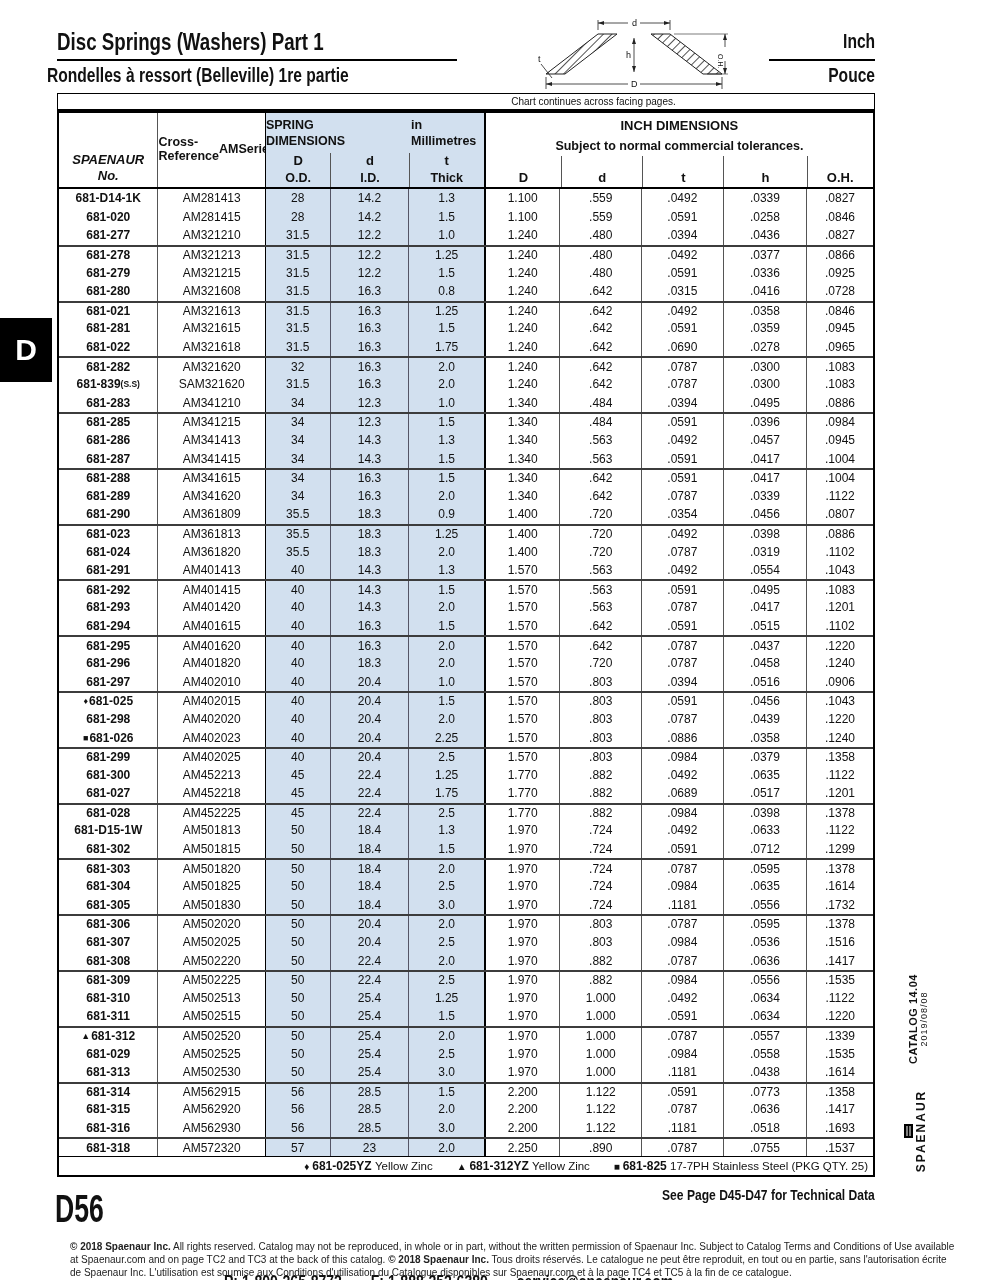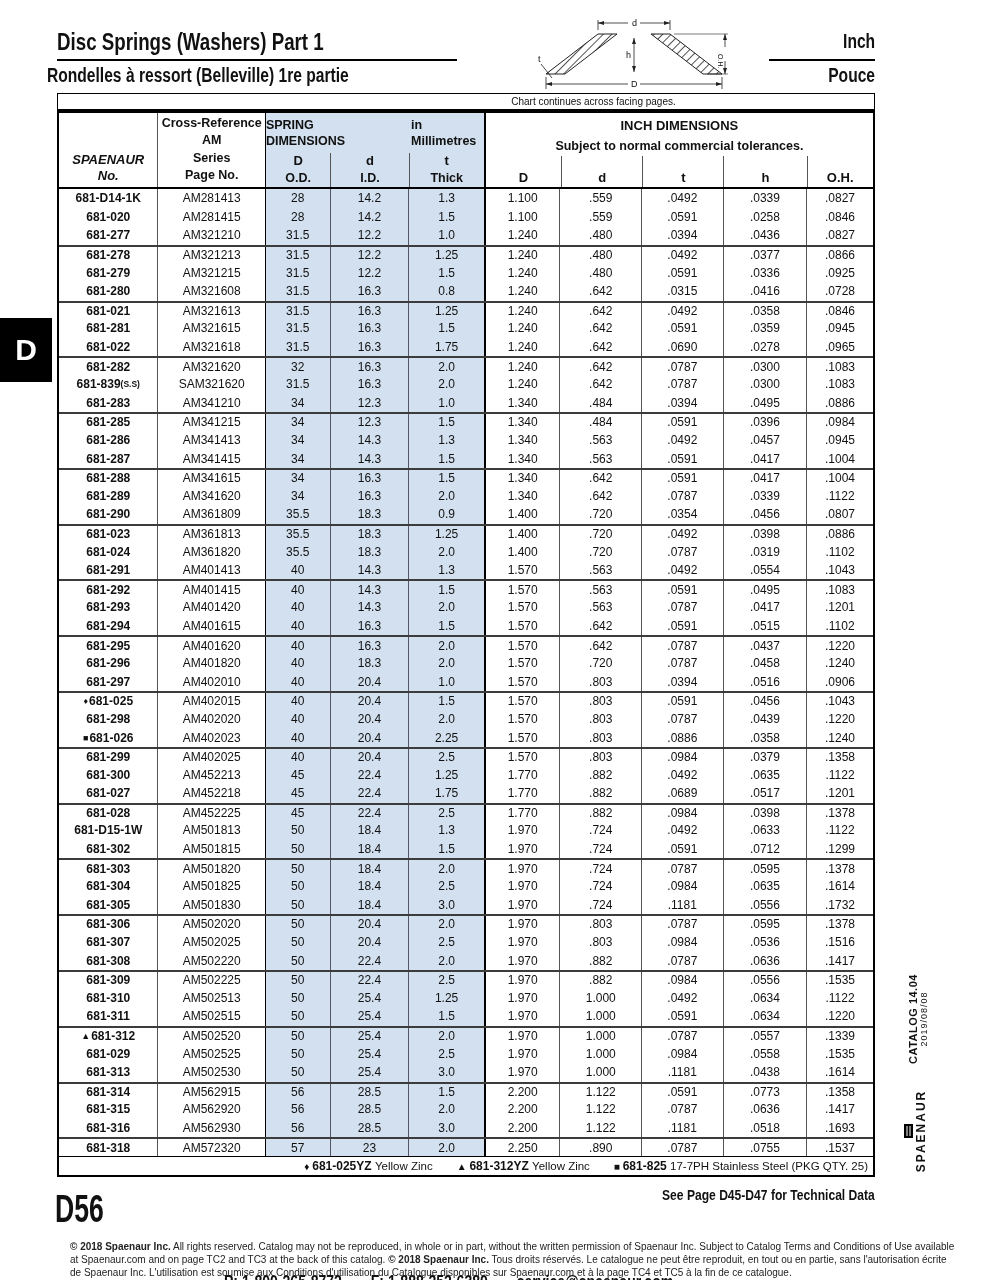--- a/index.html
+++ b/index.html
@@ -24,21 +24,21 @@
   
   .chart-note { position:absolute; left:57px; top:93px; width:818px; height:17px;
     border:1px solid #000; font-size:10px; line-height:15px; text-align:center; padding-left:255px; }
 
   
   .tbl { position:absolute; left:57px; top:110px; width:818px; border:2px solid #000; border-top:3px solid #000; background:#fff; }
   .blue { background:#d2e0ef; }
 
   .thead { display:flex; height:76px; border-bottom:2.5px solid #000; font-weight:bold; }
   .th-col1 { width:12.10%; display:flex; flex-direction:column; justify-content:flex-end; align-items:center; padding-bottom:3px; font-style:italic; font-size:13px; line-height:1.25; }
-  .th-col2 { width:13.20%; border-left:1px solid #555; display:flex; flex-direction:column; justify-content:space-around; align-items:center; font-size:12.5px; padding:2px 0; line-height:1.1; }
+  .th-col2 { width:13.20%; border-left:1px solid #555; display:flex; flex-direction:row; justify-content:space-around; align-items:center; font-size:12.5px; padding:2px 0; line-height:1.1; }
   .th-mm { width:26.90%; border-left:1.5px solid #000; display:flex; flex-direction:column; }
   .th-mm-title { height:40px; display:flex; flex-direction:row; justify-content:center; align-items:center; font-size:12.5px; line-height:1.3;gap:26px; }
   .th-mm-sub { flex:1; display:flex; }
   .th-mm-sub .sc { display:flex; flex-direction:column; justify-content:space-between; align-items:center; padding:0 0 2px 0; font-size:12.5px; }
   .th-mm-sub .sc + .sc { border-left:1px solid #555; }
   .th-mm-sub .sc .lt { font-size:13px; }
   .th-inch { width:47.79%; border-left:2px solid #000; display:flex; flex-direction:column; }
   .th-inch-title { font-size:13px; text-align:center; margin-top:5px; }
   .th-inch-sub { font-size:12.5px; text-align:center; margin-top:6px; }
   .th-inch-cols { flex:1; display:flex; align-items:flex-end; margin-top:3px; }

